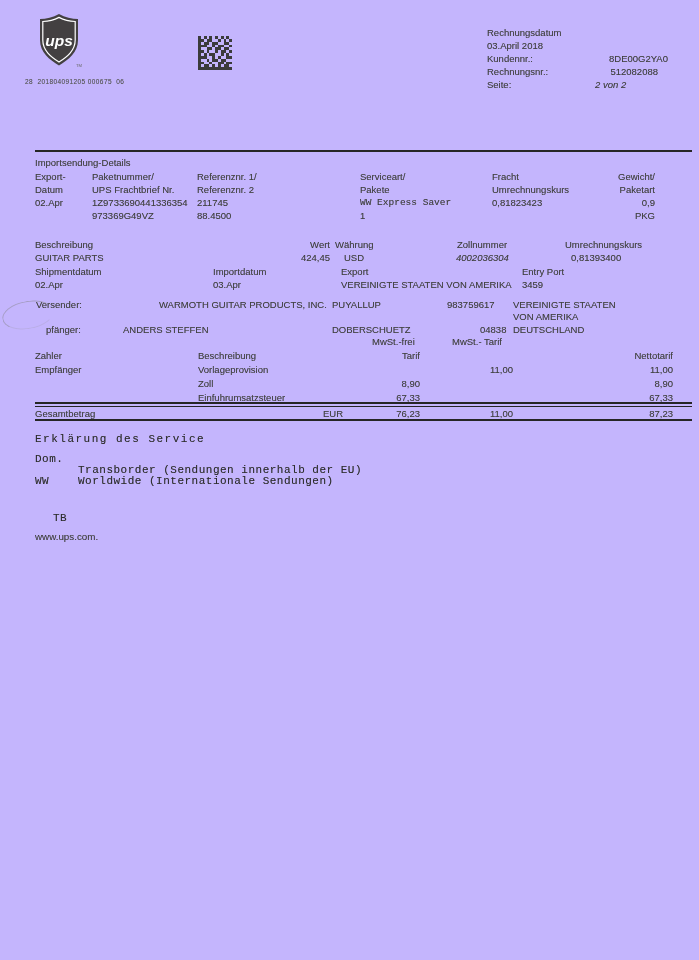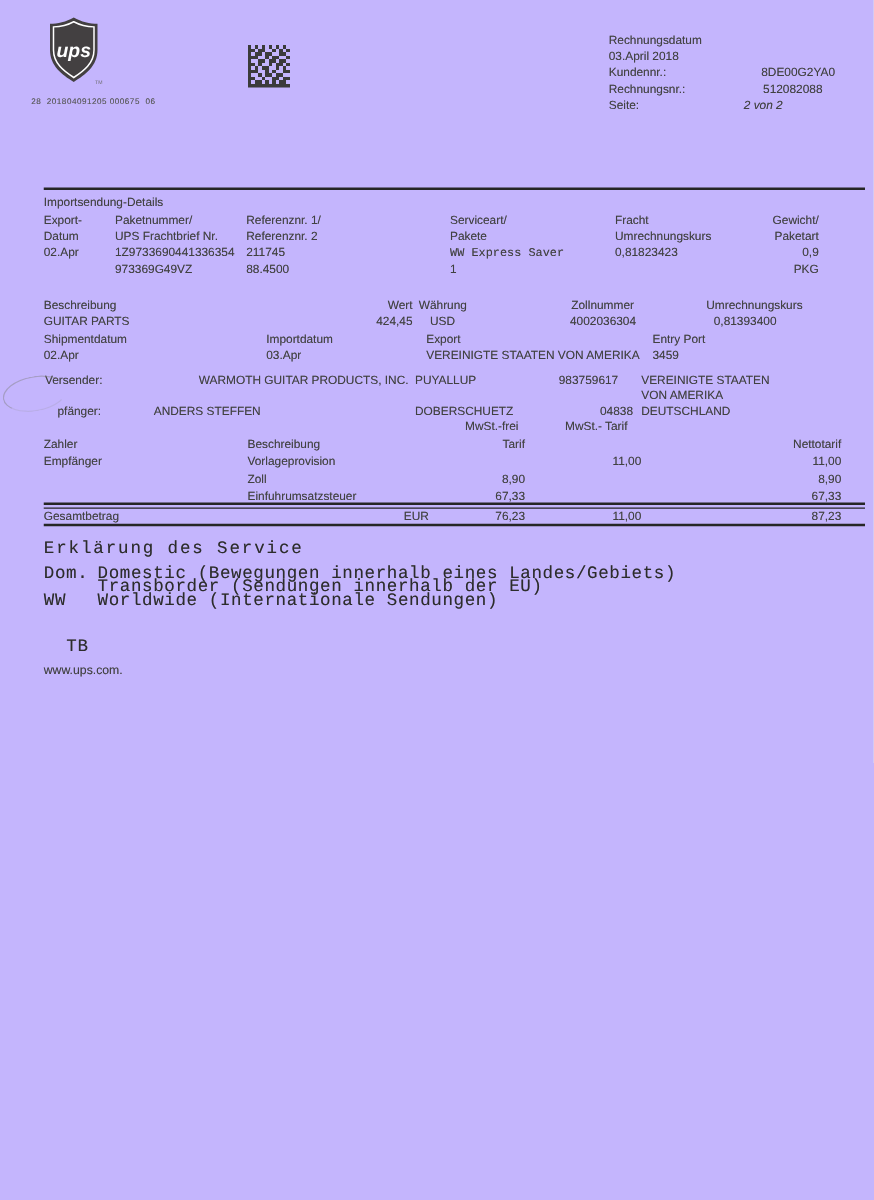--- a/index.html
+++ b/index.html
@@ -5,21 +5,21 @@
   html,body{margin:0;padding:0;background:#e8e8e8;}
   #page{
     position:relative;width:699px;height:960px;margin:0 auto;
     background:#c4b5fd;overflow:hidden;
     font-family:"Liberation Sans",sans-serif;
     color:#414141;font-size:9.5px;line-height:11px;
   }
   .t{position:absolute;white-space:nowrap;text-shadow:0 0 .5px rgba(80,80,80,.5);}
   .r{text-align:right;}
   .rule{position:absolute;background:#262626;left:35px;width:657px;}
-  .mono{font-family:"Liberation Mono","DejaVu Sans Mono",monospace;font-size:14px;color:#2c2c2c;letter-spacing:.5px;}
+  .mono{font-family:"Liberation Mono","DejaVu Sans Mono",monospace;font-size:11px;color:#2c2c2c;letter-spacing:.5px;}
   .serial{font-size:6.5px;color:#5a5a5a;letter-spacing:.4px;white-space:pre;}
   .italic{font-style:italic;}
   .artifact{
     position:absolute;left:2px;top:301px;width:50px;height:26px;
     border:1px solid rgba(130,130,130,.45);border-radius:50%;
     transform:rotate(-10deg);
     border-right-color:transparent;border-bottom-color:rgba(150,150,150,.2);
   }
 </style>
 </head>
@@ -165,21 +165,21 @@
   <div class="t r" style="right:44px;top:197px;">0,9</div>
   <div class="t r" style="right:44px;top:210px;">PKG</div>
 
   <div class="t" style="left:35px;top:239px;">Beschreibung</div>
   <div class="t" style="left:35px;top:252px;">GUITAR PARTS</div>
   <div class="t r" style="right:369px;top:239px;">Wert</div>
   <div class="t r" style="right:369px;top:252px;">424,45</div>
   <div class="t" style="left:335px;top:239px;">Währung</div>
   <div class="t" style="left:344px;top:252px;">USD</div>
   <div class="t" style="left:457px;top:239px;">Zollnummer</div>
-  <div class="t" style="left:456px;top:252px;">4002036304</div>
+  <div class="t" style="left:456px;top:252px;font-style:italic;">4002036304</div>
   <div class="t" style="left:565px;top:239px;">Umrechnungskurs</div>
   <div class="t" style="left:571px;top:252px;">0,81393400</div>
 
   <div class="t" style="left:35px;top:266px;">Shipmentdatum</div>
   <div class="t" style="left:35px;top:279px;">02.Apr</div>
   <div class="t" style="left:213px;top:266px;">Importdatum</div>
   <div class="t" style="left:213px;top:279px;">03.Apr</div>
   <div class="t" style="left:341px;top:266px;">Export</div>
   <div class="t" style="left:341px;top:279px;">VEREINIGTE STAATEN VON AMERIKA</div>
   <div class="t" style="left:522px;top:266px;">Entry Port</div>
@@ -224,21 +224,20 @@
   <div class="rule" style="top:405.5px;height:1px;"></div>
   <div class="t" style="left:35px;top:408px;">Gesamtbetrag</div>
   <div class="t" style="left:323px;top:408px;">EUR</div>
   <div class="t r" style="right:279px;top:408px;">76,23</div>
   <div class="t r" style="right:186px;top:408px;">11,00</div>
   <div class="t r" style="right:26px;top:408px;">87,23</div>
   <div class="rule" style="top:419px;height:2px;"></div>
 
   <div class="t mono" style="left:35px;top:434px;letter-spacing:1.5px;">Erklärung des Service</div>
   <div class="t mono" style="left:35px;top:454px;">Dom.</div>
-  <div class="t mono" style="left:78px;top:454px;">Domestic (Bewegungen innerhalb eines Landes/Gebiets)</div>
   <div class="t mono" style="left:53px;top:465px;margin-top:48px;">TB</div>
   <div class="t mono" style="left:78px;top:465px;">Transborder (Sendungen innerhalb der EU)</div>
   <div class="t mono" style="left:35px;top:476px;">WW</div>
   <div class="t mono" style="left:78px;top:476px;">Worldwide (Internationale Sendungen)</div>
 
   <div class="t" style="left:35px;top:531px;font-size:9.8px;">www.ups.com.</div>
 
 </div>
 
 </body></html>

